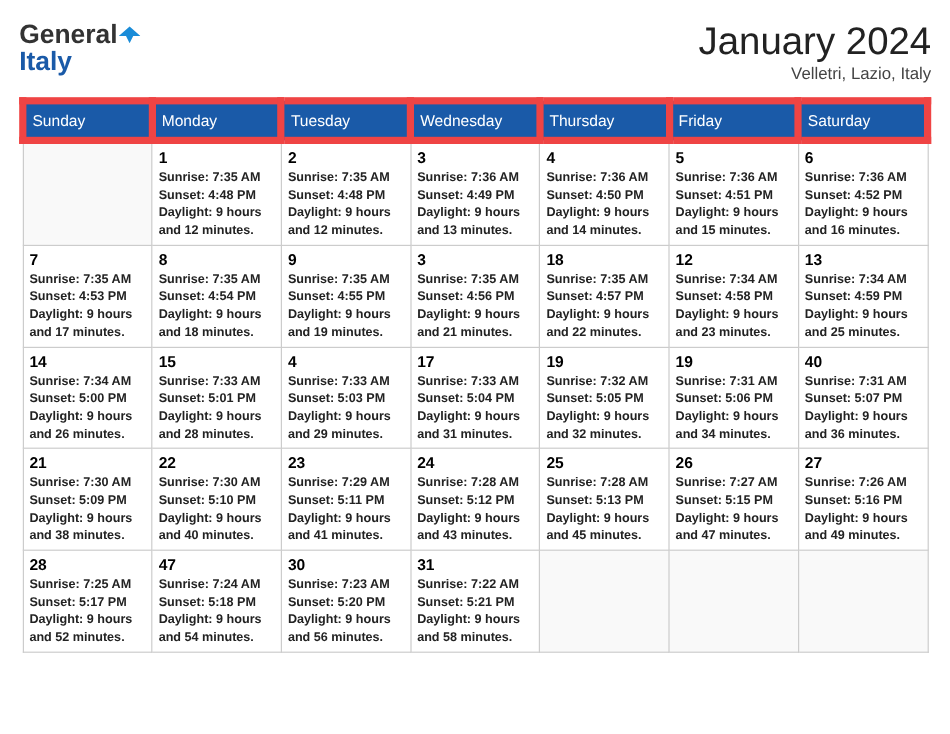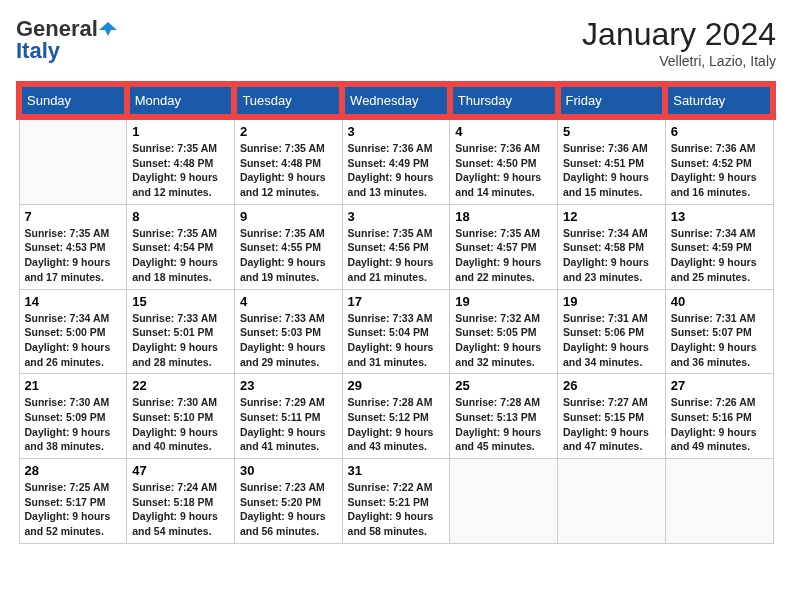--- a/index.html
+++ b/index.html
@@ -201,21 +201,21 @@
         </td>
         <td>
           <span class="day-number">22</span>
           <div class="day-info">Sunrise: 7:30 AM<br>Sunset: 5:10 PM<br>Daylight: 9 hours<br>and 40 minutes.</div>
         </td>
         <td>
           <span class="day-number">23</span>
           <div class="day-info">Sunrise: 7:29 AM<br>Sunset: 5:11 PM<br>Daylight: 9 hours<br>and 41 minutes.</div>
         </td>
         <td>
-          <span class="day-number">29</span>
+          <span class="day-number">24</span>
           <div class="day-info">Sunrise: 7:28 AM<br>Sunset: 5:12 PM<br>Daylight: 9 hours<br>and 43 minutes.</div>
         </td>
         <td>
           <span class="day-number">25</span>
           <div class="day-info">Sunrise: 7:28 AM<br>Sunset: 5:13 PM<br>Daylight: 9 hours<br>and 45 minutes.</div>
         </td>
         <td>
           <span class="day-number">26</span>
           <div class="day-info">Sunrise: 7:27 AM<br>Sunset: 5:15 PM<br>Daylight: 9 hours<br>and 47 minutes.</div>
         </td>

